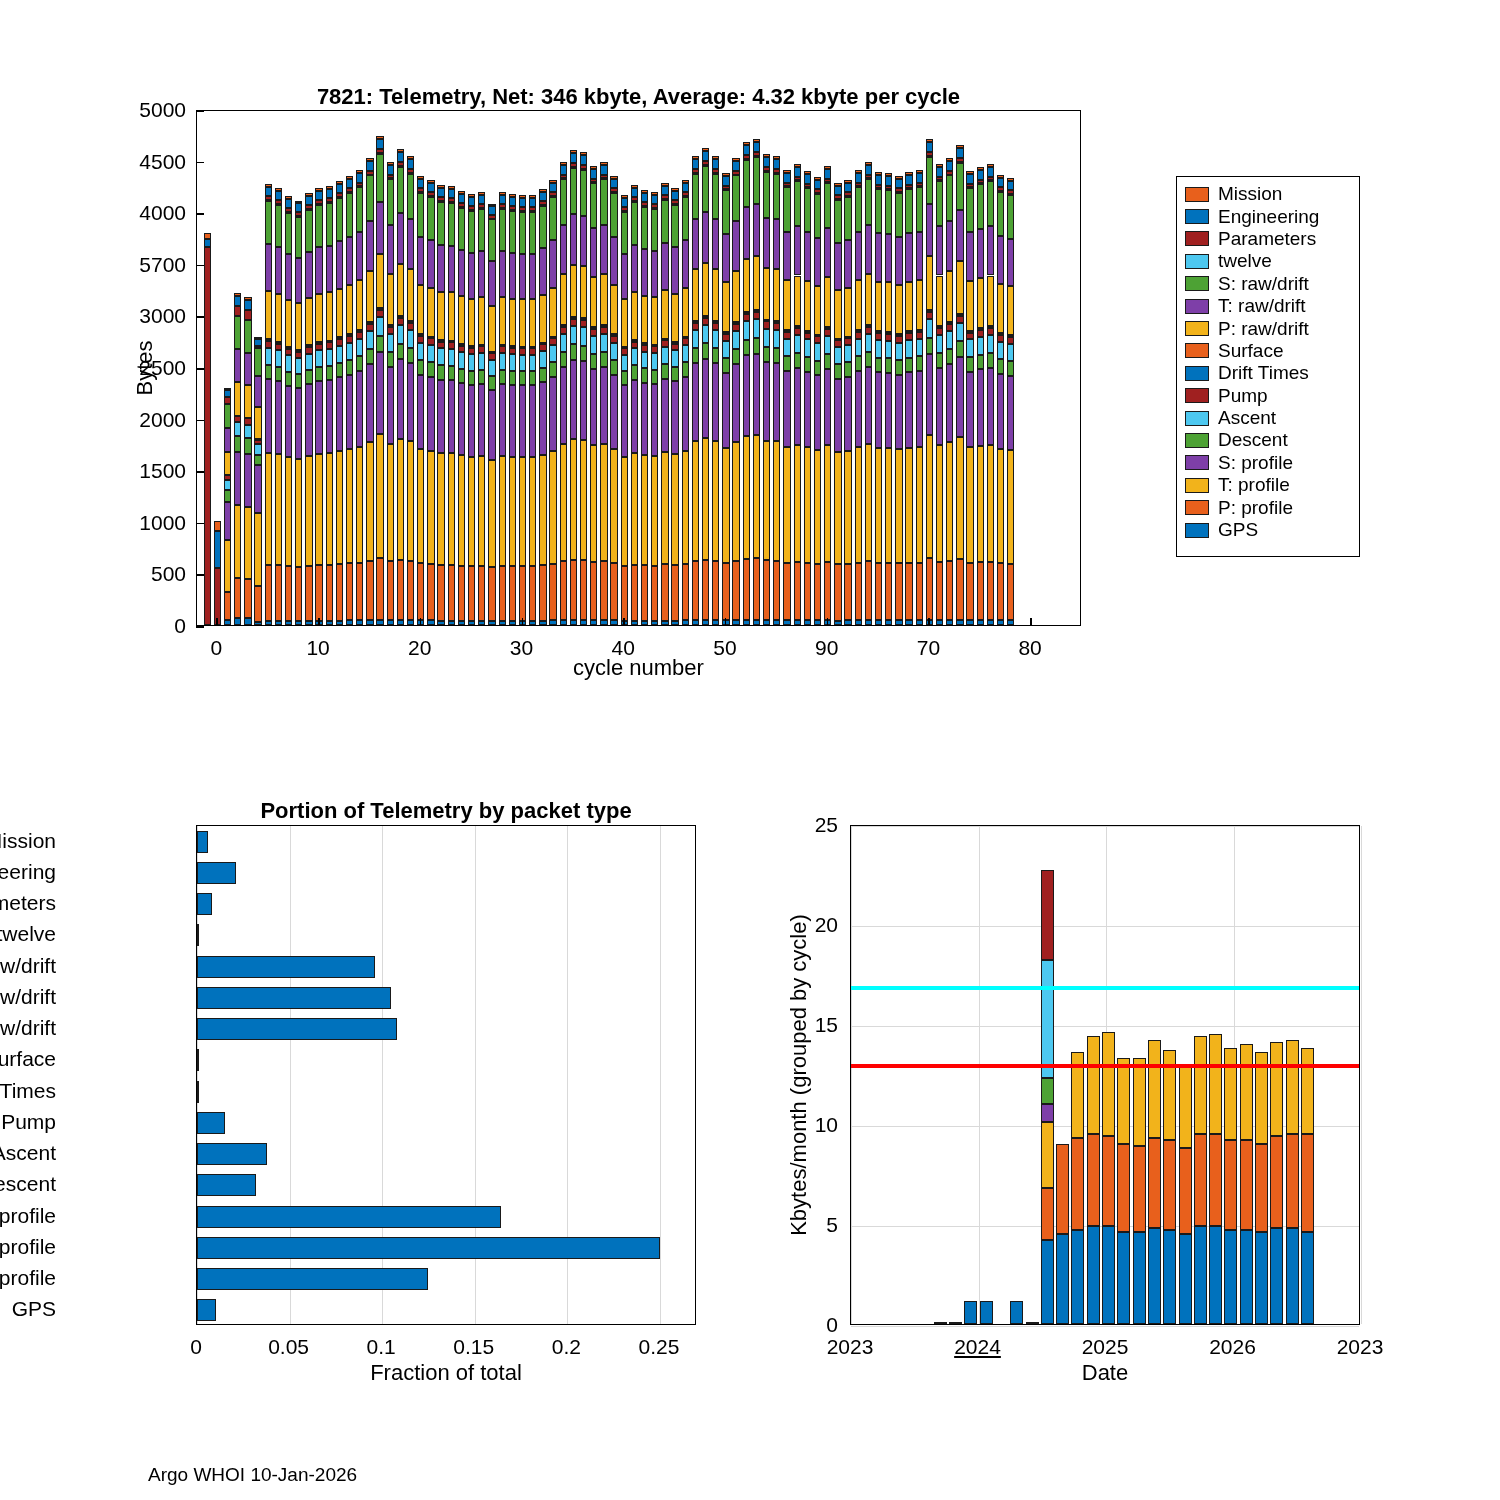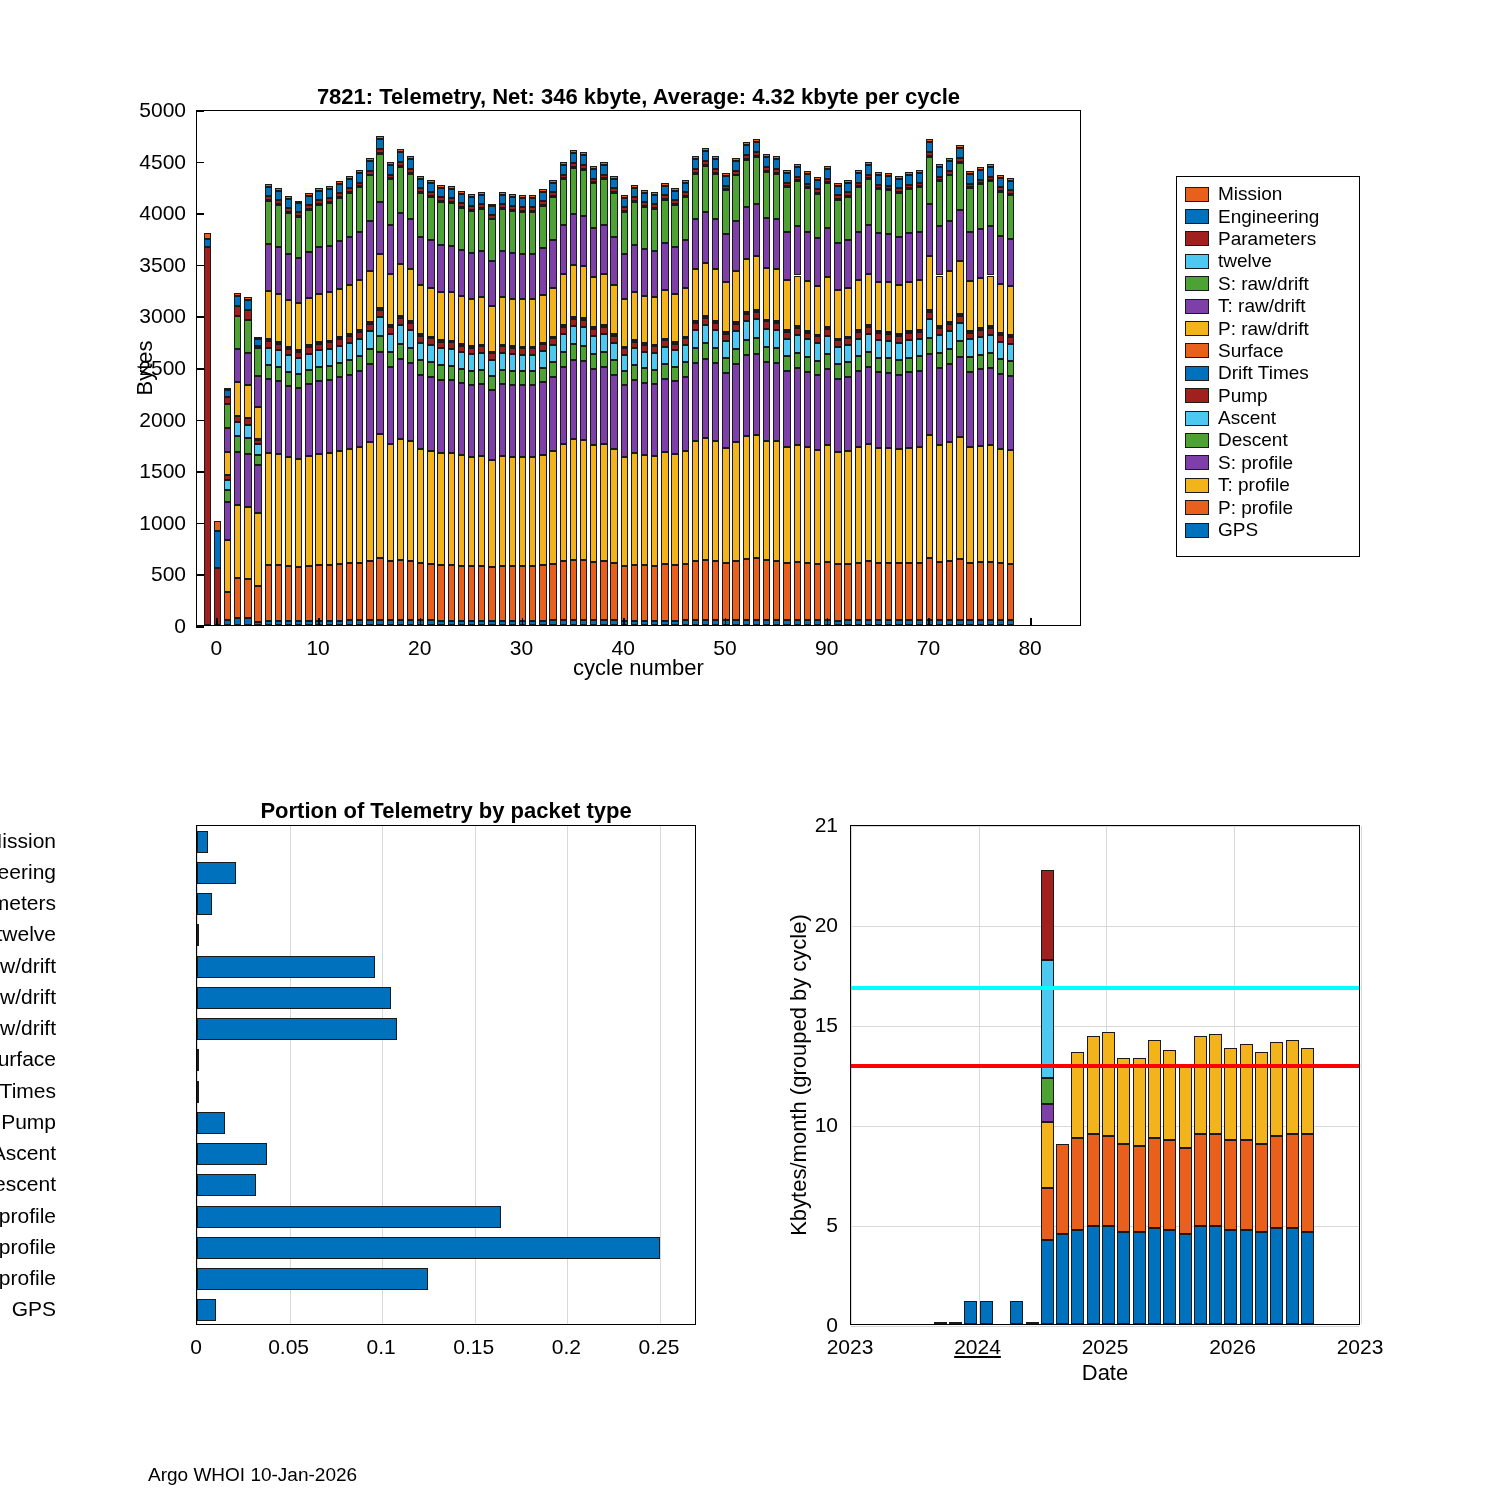--- a/index.html
+++ b/index.html
@@ -1479,21 +1479,21 @@
       <div class="tick-label ytick-row" style="right: 1314px; top: 522.8px;">1000</div>
       <div style="position: absolute; left: 196px; top: 522.8px; width: 8px; height: 1.5px; background: rgb(0, 0, 0);"></div>
       <div class="tick-label ytick-row" style="right: 1314px; top: 471.2px;">1500</div>
       <div style="position: absolute; left: 196px; top: 471.2px; width: 8px; height: 1.5px; background: rgb(0, 0, 0);"></div>
       <div class="tick-label ytick-row" style="right: 1314px; top: 419.6px;">2000</div>
       <div style="position: absolute; left: 196px; top: 419.6px; width: 8px; height: 1.5px; background: rgb(0, 0, 0);"></div>
       <div class="tick-label ytick-row" style="right: 1314px; top: 368px;">2500</div>
       <div style="position: absolute; left: 196px; top: 368px; width: 8px; height: 1.5px; background: rgb(0, 0, 0);"></div>
       <div class="tick-label ytick-row" style="right: 1314px; top: 316.4px;">3000</div>
       <div style="position: absolute; left: 196px; top: 316.4px; width: 8px; height: 1.5px; background: rgb(0, 0, 0);"></div>
-      <div class="tick-label ytick-row" style="right: 1314px; top: 264.8px;">3500</div>
+      <div class="tick-label ytick-row" style="right: 1314px; top: 264.8px;">5700</div>
       <div style="position: absolute; left: 196px; top: 264.8px; width: 8px; height: 1.5px; background: rgb(0, 0, 0);"></div>
       <div class="tick-label ytick-row" style="right: 1314px; top: 213.2px;">4000</div>
       <div style="position: absolute; left: 196px; top: 213.2px; width: 8px; height: 1.5px; background: rgb(0, 0, 0);"></div>
       <div class="tick-label ytick-row" style="right: 1314px; top: 161.6px;">4500</div>
       <div style="position: absolute; left: 196px; top: 161.6px; width: 8px; height: 1.5px; background: rgb(0, 0, 0);"></div>
       <div class="tick-label ytick-row" style="right: 1314px; top: 110px;">5000</div>
       <div style="position: absolute; left: 196px; top: 110px; width: 8px; height: 1.5px; background: rgb(0, 0, 0);"></div>
     </div>
   <div id="top-xticks">
       <div class="tick-label" style="left: 216.345px; top: 636px; transform: translateX(-50%);">0</div>
@@ -1636,20 +1636,21 @@
       <div class="cat-label" style="top: 549.375px;">GPS</div>
     </div>
   <div id="bl-xticks">
       <div class="tick-label" style="left: 196px; top: 575px; transform: translateX(-50%);">0</div>
       <div class="tick-label" style="left: 288.593px; top: 575px; transform: translateX(-50%);">0.05</div>
       <div class="tick-label" style="left: 381.185px; top: 575px; transform: translateX(-50%);">0.1</div>
       <div class="tick-label" style="left: 473.778px; top: 575px; transform: translateX(-50%);">0.15</div>
       <div class="tick-label" style="left: 566.37px; top: 575px; transform: translateX(-50%);">0.2</div>
       <div class="tick-label" style="left: 658.963px; top: 575px; transform: translateX(-50%);">0.25</div>
     </div>
+  <div class="axis-title" style="left:196px;top:600px;width:500px;text-align:center;">Fraction of total</div>
 </div>
 
 <div class="panel" id="br-panel">
   <div id="br-plot">
     <div id="br-grid">
         <div class="gridv2" style="left: 0px;"></div>
         <div class="gridv2" style="left: 127.5px;"></div>
         <div class="gridv2" style="left: 255px;"></div>
         <div class="gridv2" style="left: 382.5px;"></div>
         <div class="gridv2" style="left: 510px;"></div>
@@ -1777,21 +1778,21 @@
         <div class="hline" style="background: rgb(255, 0, 0); top: 238px;"></div>
         <div class="hline" style="background: rgb(0, 255, 255); top: 160px;"></div>
       </div>
   </div>
   <div id="br-yticks">
       <div class="tick-label" style="left: 78px; top: 565px; transform: translate(-100%, -50%);">0</div>
       <div class="tick-label" style="left: 78px; top: 465px; transform: translate(-100%, -50%);">5</div>
       <div class="tick-label" style="left: 78px; top: 365px; transform: translate(-100%, -50%);">10</div>
       <div class="tick-label" style="left: 78px; top: 265px; transform: translate(-100%, -50%);">15</div>
       <div class="tick-label" style="left: 78px; top: 165px; transform: translate(-100%, -50%);">20</div>
-      <div class="tick-label" style="left: 78px; top: 65px; transform: translate(-100%, -50%);">21</div>
+      <div class="tick-label" style="left: 78px; top: 65px; transform: translate(-100%, -50%);">25</div>
     </div>
   <div id="br-xticks">
       <div class="tick-label" style="left: 90px; top: 575px; transform: translateX(-50%);">2023</div>
       <div class="tick-label" style="left: 217.5px; top: 575px; transform: translateX(-50%); text-decoration: underline;">2024</div>
       <div class="tick-label" style="left: 345px; top: 575px; transform: translateX(-50%);">2025</div>
       <div class="tick-label" style="left: 472.5px; top: 575px; transform: translateX(-50%);">2026</div>
       <div class="tick-label" style="left: 600px; top: 575px; transform: translateX(-50%);">2023</div>
     </div>
   <div class="axis-title ylabel-rot" style="left:26px;top:315px;transform:rotate(-90deg) translateX(-50%);">Kbytes/month (grouped by cycle)</div>
   <div class="axis-title" style="left:90px;top:600px;width:510px;text-align:center;">Date</div>

